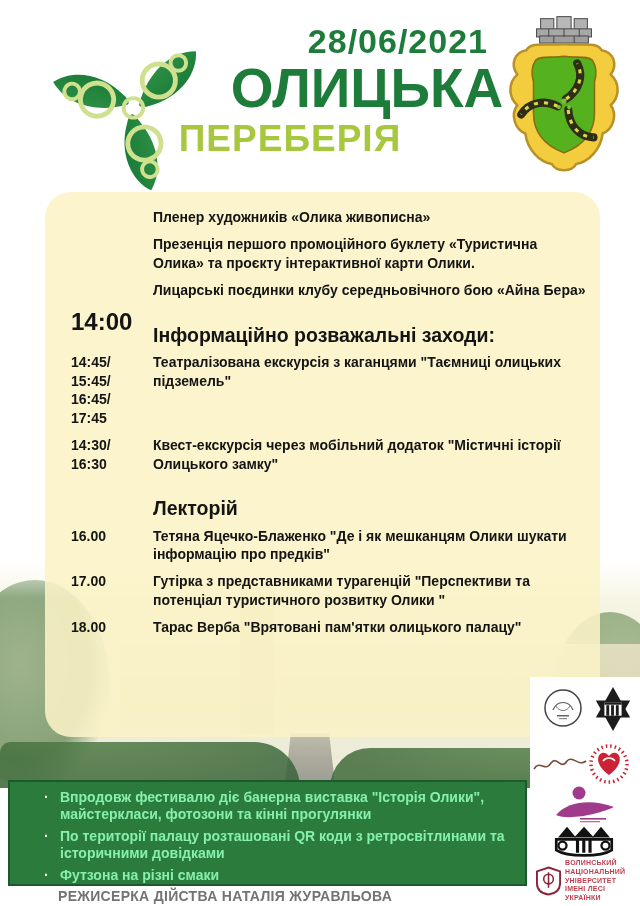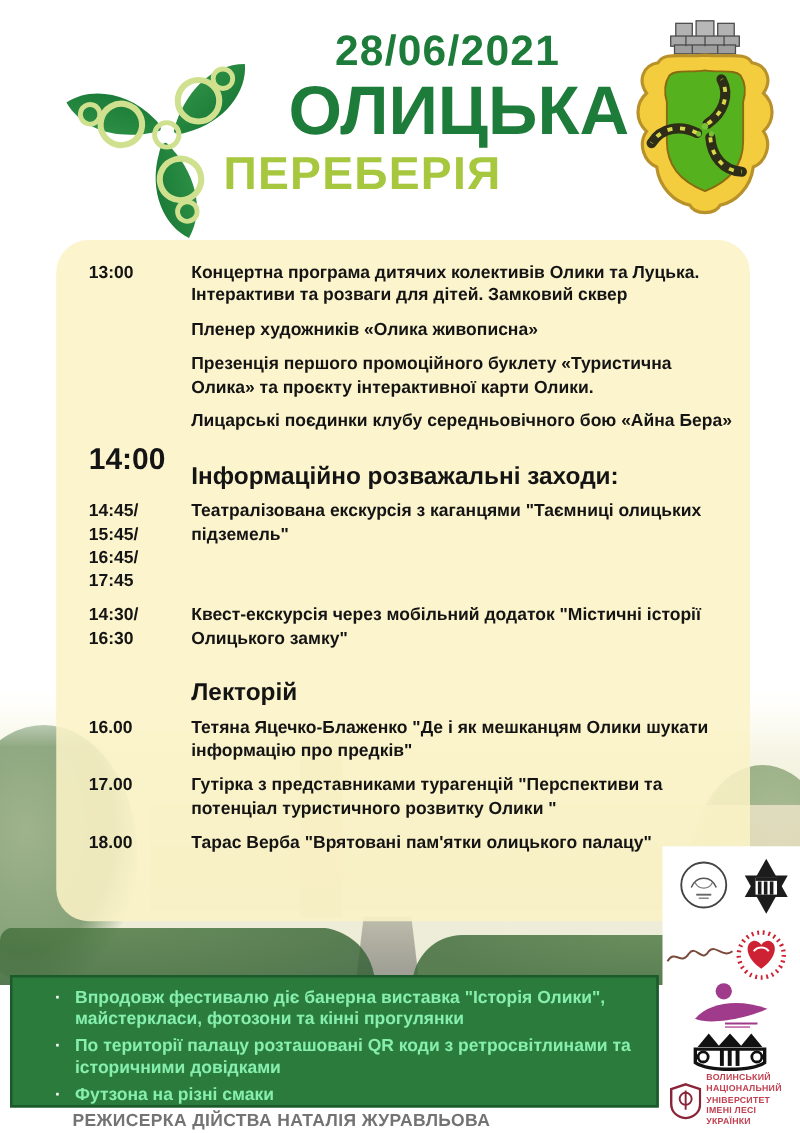--- a/index.html
+++ b/index.html
@@ -4,21 +4,21 @@
 <style>
   html,body{margin:0;padding:0;background:#e8e8e8;}
   .poster{
     position:relative;width:640px;height:906px;margin:0 auto;
     background:#ffffff;overflow:hidden;
     font-family:"Liberation Sans","DejaVu Sans",sans-serif;
   }
   
   .leaf-logo{position:absolute;left:28px;top:16px;width:205px;height:175px;}
   .date{
-    position:absolute;left:228px;top:22px;width:260px;text-align:center;
+    position:absolute;left:228px;top:22px;width:260px;text-align:right;
     font-size:34px;font-weight:800;color:#1e7c3b;letter-spacing:1px;
   }
   .title{
     position:absolute;left:222px;top:56px;width:290px;text-align:center;
     font-size:55px;font-weight:800;color:#1e7c3b;letter-spacing:0px;
   }
   .subtitle{
     position:absolute;left:170px;top:118px;width:240px;text-align:center;
     font-size:37px;font-weight:800;color:#a6c73e;letter-spacing:1px;
   }
@@ -168,24 +168,20 @@
     <div class="palace-building"></div>
     <div class="palace-tower"></div>
     <div class="path-walk"></div>
     <div class="hedge-left"></div>
     <div class="hedge-right"></div>
     <div class="photo-fade-top"></div>
   </div>
 
   <div class="panel">
     <div>
-        <div class="srow">
-          <div class="stime">13:00</div>
-          <div class="stext">Концертна програма дитячих колективів Олики та Луцька. Інтерактиви та розваги для дітей. Замковий сквер</div>
-        </div>
         <div class="srow">
           <div class="stime"></div>
           <div class="stext">Пленер художників «Олика живописна»</div>
         </div>
         <div class="srow">
           <div class="stime"></div>
           <div class="stext">Презенція першого промоційного буклету «Туристична Олика» та проєкту інтерактивної карти Олики.</div>
         </div>
         <div class="srow">
           <div class="stime"></div>

